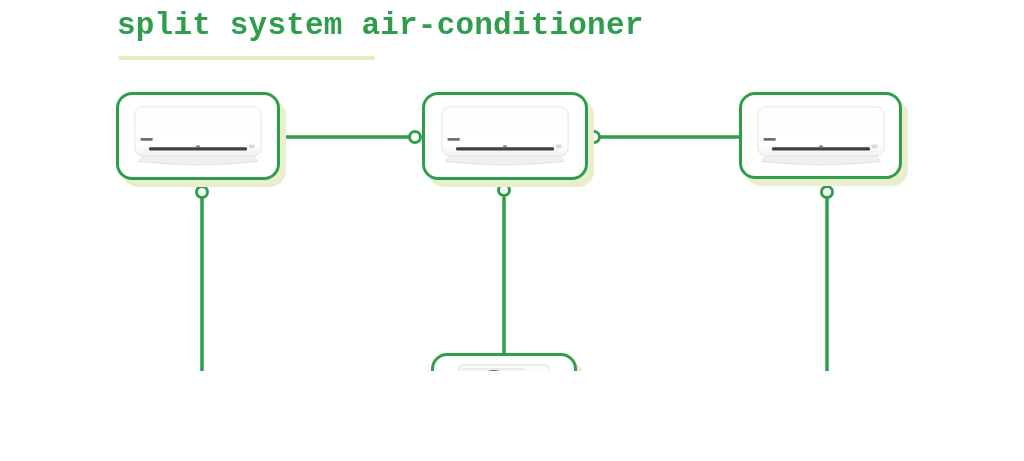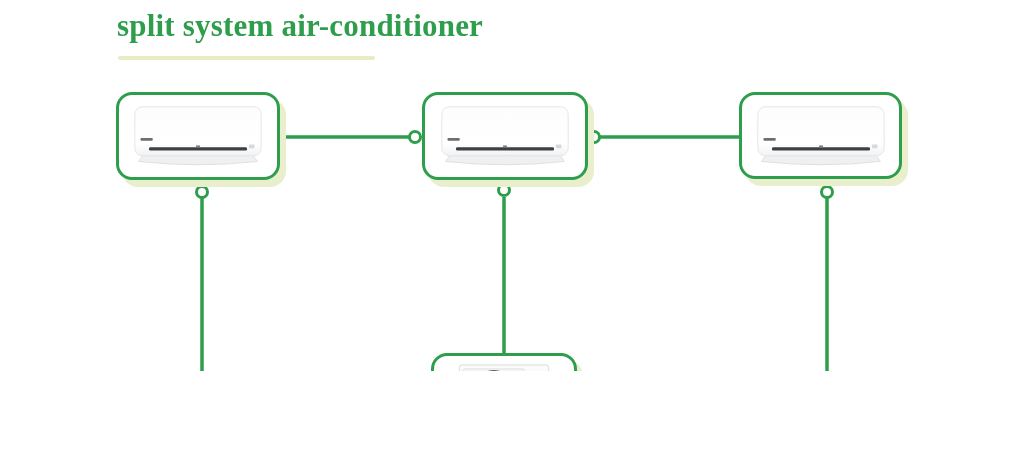--- a/index.html
+++ b/index.html
@@ -8,21 +8,21 @@
     --underline-yellow:#E9ECC3;
     --background:#FFFFFF;
   }
   *{margin:0;padding:0;box-sizing:border-box;}
   html,body{background:#fff;}
   .canvas{
     position:relative;
     width:1024px;height:371px;
     background:var(--background);
     overflow:hidden;
-    font-family:Liberation Serif, serif;
+    font-family:Liberation Mono, monospace;
   }
   .page-title{
     position:absolute;left:117px;top:8px;
     font-size:31px;font-weight:700;letter-spacing:.2px;
     color:var(--accent-green);
   }
   .title-underline{
     position:absolute;left:118px;top:56px;
     width:257px;height:4px;border-radius:2px;
     background:var(--underline-yellow);

